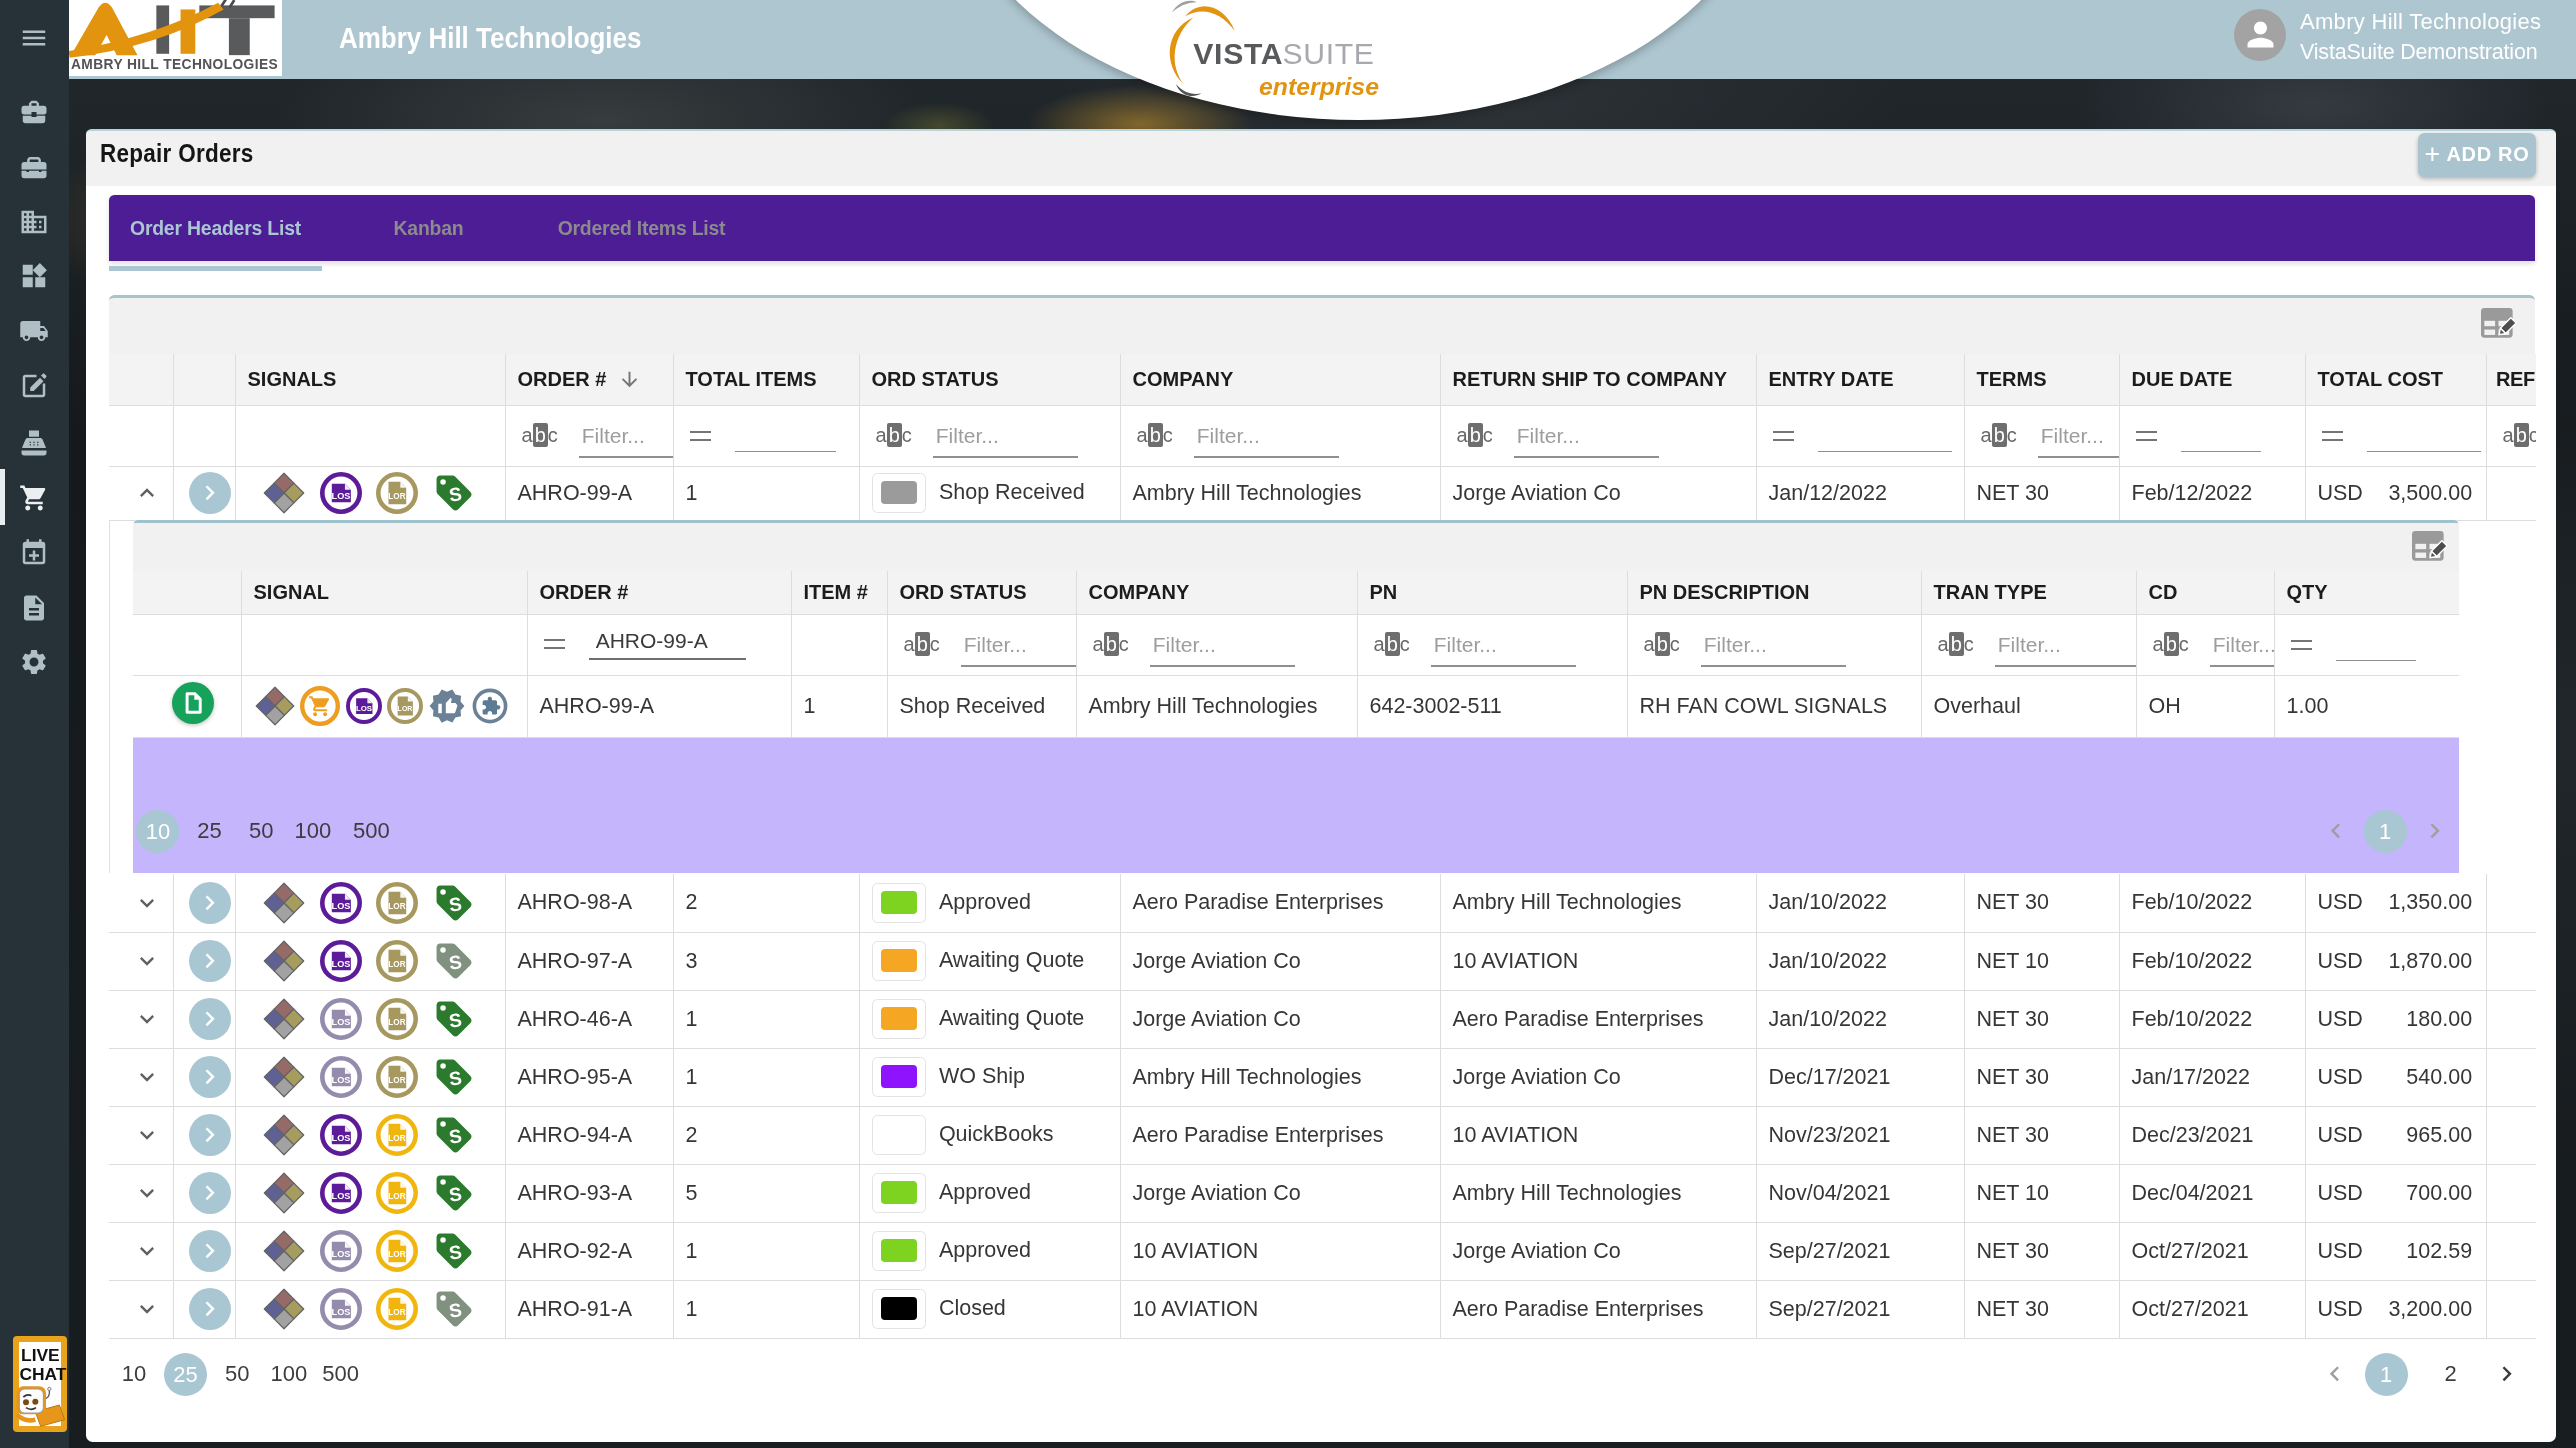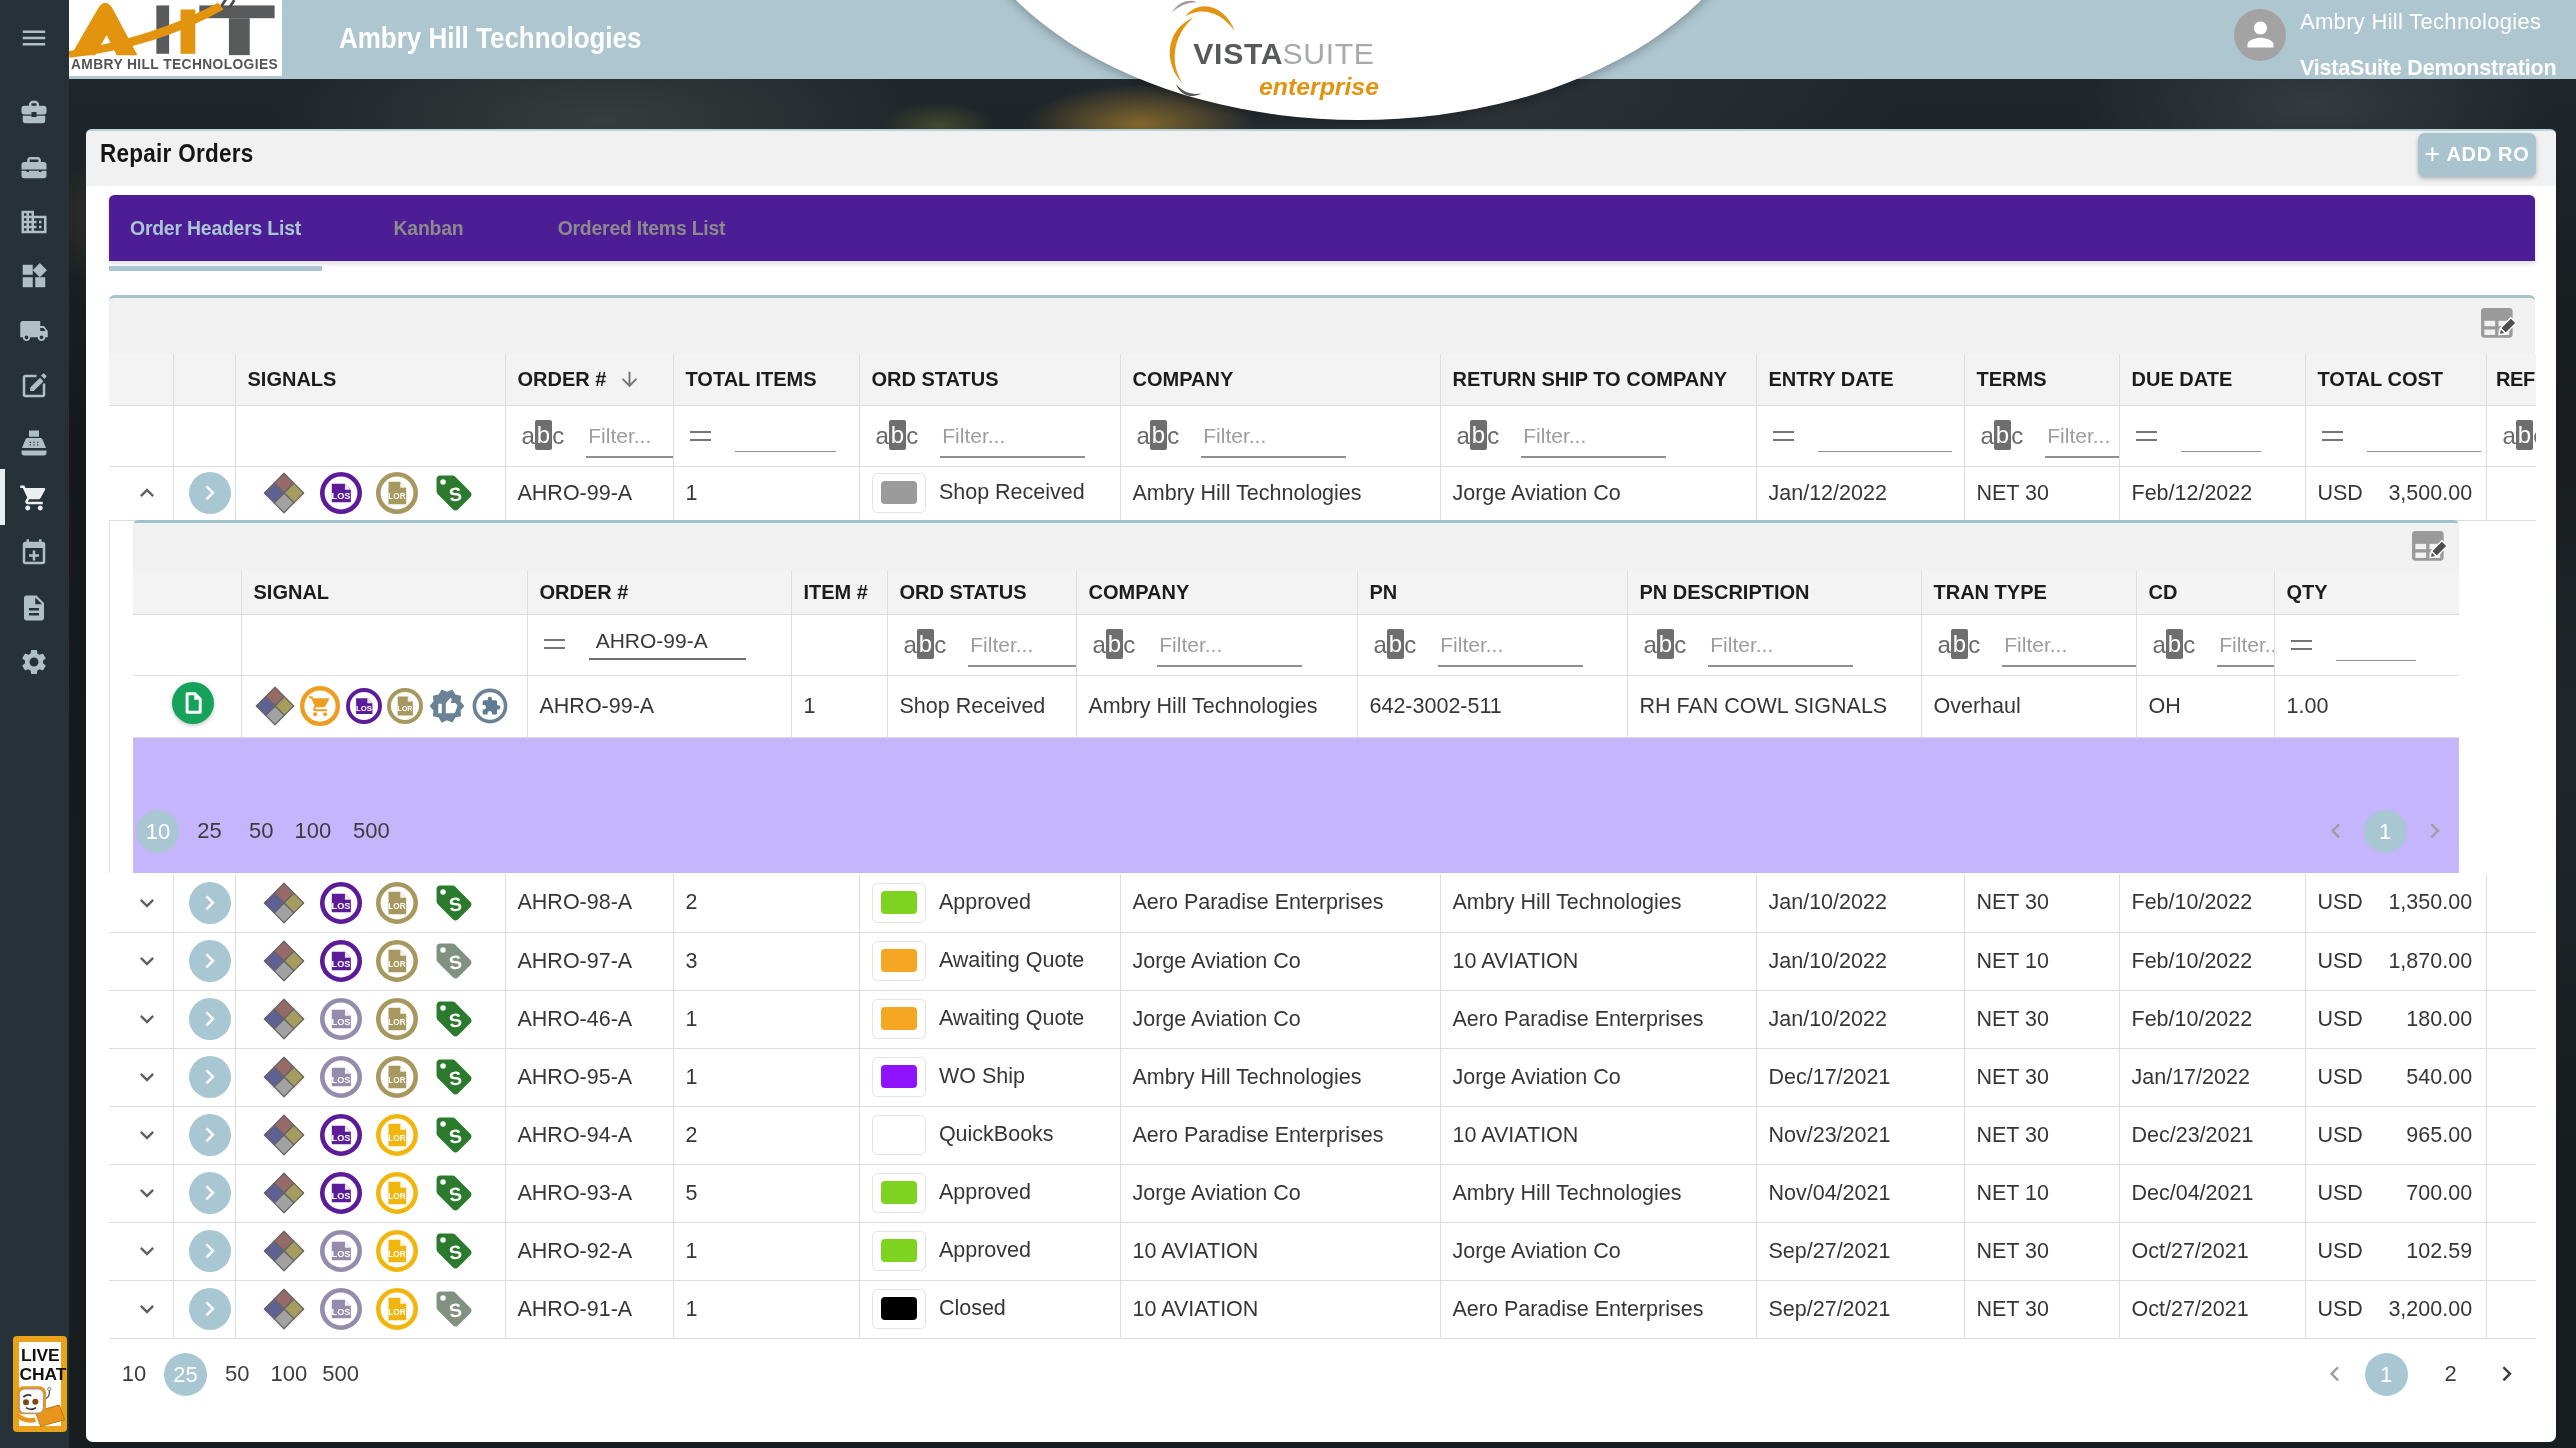--- a/index.html
+++ b/index.html
@@ -44,21 +44,21 @@
 
 #tstrip{left:109px;top:295px;width:2426px;height:59px;background:#f1f1f1;border-top:3.4px solid #a9c3cd;border-radius:5.4px 5.4px 0 0}
 table{border-collapse:collapse;table-layout:fixed}
 td{vertical-align:middle;overflow:hidden;white-space:nowrap}
 .bt td{border-right:1.3px solid #ddd;border-bottom:1.3px solid #ddd}
 .bt td:last-child{border-right:none}
 .hrow td{background:#f3f3f3;font-weight:bold;font-size:20px;color:#1c1c1c;padding-left:12px}
 .frow td{background:#fff;height:61px}
 .drow td{background:#fff;font-size:21.5px;color:#363636;padding-left:12px}
 .filtr{display:flex;align-items:center;gap:24px;padding-left:16px}
-.abc{font-size:24px;color:#696969;letter-spacing:0}
+.abc{font-size:20px;color:#696969;letter-spacing:0}
 .abc b{background:#6e6e6e;color:#fff;padding:1.3px 2px;border-radius:2px;font-weight:normal}
 .eq{width:21.5px;height:10px;border-top:2.7px solid #757575;border-bottom:2.7px solid #757575}
 .fph{color:#9d9d9d;font-size:21px}
 .ful{position:relative}
 .ful:after{content:"";position:absolute;left:-2.7px;width:145px;bottom:-10.7px;height:2px;background:#8f8f8f}
 .ctr{text-align:center}
 
 .icirc{display:inline-block;width:42px;height:42px;border-radius:50%;background:#a9c6d3;text-align:center;vertical-align:middle}
 .icirc svg{width:29.5px;height:29.5px;fill:#fff;margin-top:6px}
 .sig{display:flex;align-items:center;justify-content:flex-start;gap:14.8px;padding-left:15.4px}
@@ -216,21 +216,21 @@
 <text x="90" y="96" font-family="Liberation Sans" font-size="45" font-weight="bold" fill="#58595b" letter-spacing="1">VISTA</text>
 <text x="223" y="96" font-family="Liberation Sans" font-size="45" fill="#a7a9ac" letter-spacing="1">SUITE</text>
 <text x="188" y="141" font-family="Liberation Sans" font-size="37" font-weight="bold" font-style="italic" fill="#e2930f">enterprise</text>
 </svg>
 </div>
 <div id="apptitle" class="abs">Ambry Hill Technologies</div>
 <div id="avatar" class="abs"><svg viewBox="0 0 24 24">
       <path d="M12 12c2.21 0 4-1.79 4-4s-1.79-4-4-4-4 1.79-4 4 1.79 4 4 4zm0 2c-2.67 0-8 1.34-8 4v2h16v-2c0-2.66-5.33-4-8-4z"></path>
     </svg></div>
 <div class="uname abs" style="top:9.4px;font-size:22px;letter-spacing:0.3px">Ambry Hill Technologies</div>
-<div class="uname abs" style="top:56px;font-weight:bold">VistaSuite Demonstration</div>
+<div class="uname abs" style="top:40px;font-weight:normal">VistaSuite Demonstration</div>
 <div id="card" class="abs"></div>
 <div id="titlestrip" class="abs"></div>
 <div id="cardtitle" class="abs">Repair Orders</div>
 <div id="tabs" class="abs">
   <div class="tab" id="tab1">Order Headers List</div>
   <div class="tab" id="tab2">Kanban</div>
   <div class="tab" id="tab3">Ordered Items List</div>
 </div>
 <div id="tabline" class="abs"></div>
 <div id="addro" class="abs"><span style="font-size:27px;font-weight:normal;vertical-align:-2px">+</span> ADD RO</div>

